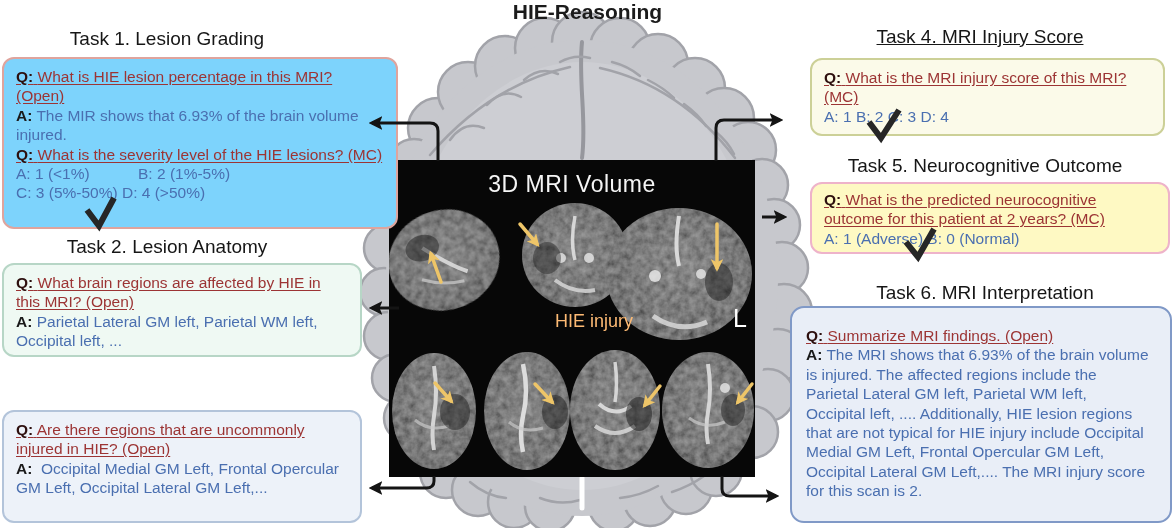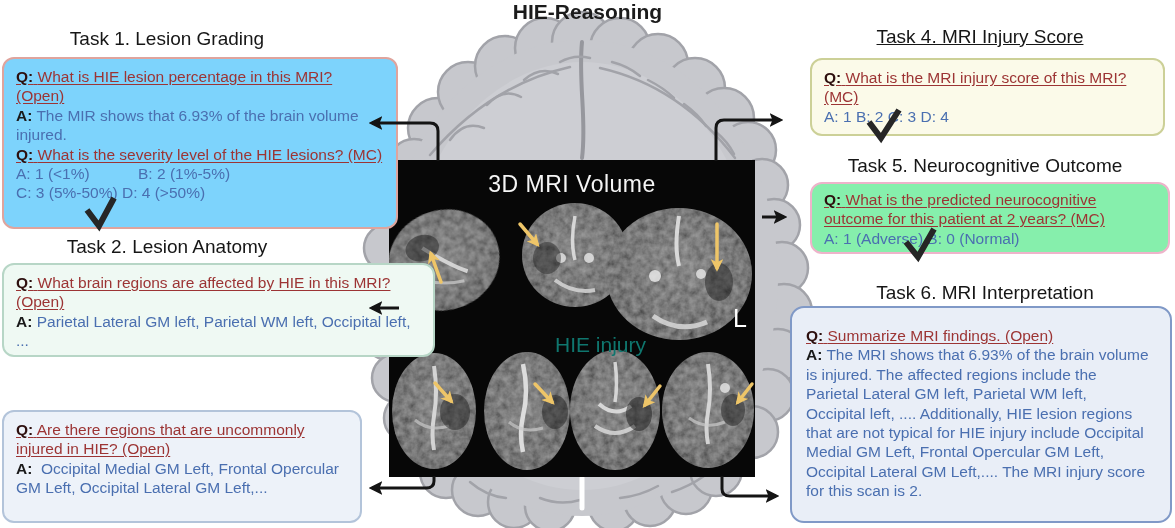--- a/index.html
+++ b/index.html
@@ -11,43 +11,43 @@
                font-size: 21px; font-weight: bold; color: #1b1b1b; z-index: 5; }
 
   svg.brain-svg { position: absolute; left: 0; top: 0; z-index: 1; }
   svg.overlay-svg { position: absolute; left: 0; top: 0; z-index: 6; pointer-events: none; }
 
   .mri-panel { position: absolute; left: 389px; top: 160px; width: 366px; height: 317px;
                background: #070707; z-index: 2; }
   .panel-title { position: absolute; top: 11px; left: 0; width: 100%; text-align: center;
                  color: #f5f5f5; font-size: 23px; letter-spacing: .5px; }
   .slices-svg { position: absolute; left: 0; top: 0; }
-  .injury-label { position: absolute; left: 166px; top: 151px; color: #0f766e;
-                  font-size: 21px; font-weight: 500; margin-top: 22px; }
+  .injury-label { position: absolute; left: 166px; top: 151px; color: #fdba74;
+                  font-size: 18px; font-weight: 500; }
   .orient-label { position: absolute; left: 344px; top: 144px; color: #ffffff; font-size: 25px; }
 
   .task-title { position: absolute; text-align: center; font-size: 19px; color: #161616; z-index: 4; }
   .task-box   { position: absolute; border: 2px solid; border-radius: 12px; padding: 8px 12px; z-index: 3; }
   .qa    { font-size: 15.5px; line-height: 19.4px; }
   .qline { color: #9c3434; text-decoration: underline; text-underline-offset: 2px; }
   .qlbl  { color: #2d0f0e; font-weight: bold; }
   .aline, .oline { color: #4a6fb0; }
   .albl  { color: #1a1a1a; font-weight: bold; }
   .ocell { display: inline-block; width: 122px; }
 
   .t1t { left: 2px;   top: 28px;  width: 330px; }
   .t1b { left: 2px;   top: 57px;  width: 396px; height: 172px; background: #7dd3fc; border-color: #dfa49d; }
   .t2t { left: 2px;   top: 236px; width: 330px; }
-  .t2b { left: 2px;   top: 263px; width: 433px; height: 94px;  background: #eff9f3; border-color: #b7d6c6; }
+  .t2b { left: 2px;   top: 263px; width: 360px; height: 94px;  background: #eff9f3; border-color: #b7d6c6; }
   .t3t { left: 2px;   top: 381px; width: 330px; }
   .t3b { left: 2px;   top: 410px; width: 360px; height: 113px; background: #edf2f9; border-color: #b3c4da; }
   .t4t { left: 800px; top: 26px;  width: 360px; text-decoration: underline; }
   .t4b { left: 810px; top: 58px;  width: 355px; height: 78px;  background: #fbfae9; border-color: #ccd097; }
   .t5t { left: 800px; top: 155px; width: 370px; }
-  .t5b { left: 810px; top: 182px; width: 360px; height: 72px;  background: #86efac; border-color: #eeb3ca; padding-top: 6px; }
+  .t5b { left: 810px; top: 182px; width: 360px; height: 72px;  background: #fef9c3; border-color: #eeb3ca; padding-top: 6px; }
   .t6t { left: 800px; top: 282px; width: 370px; }
   .t6b { left: 790px; top: 306px; width: 382px; height: 217px; background: #e9eef7; border-color: #8099c7;
          border-width: 2.5px; border-radius: 14px; padding: 18px 20px 8px 14px; }
 </style>
 </head>
 <body>
 
 <div class="canvas">
 
   <div class="fig-title">HIE-Reasoning</div>

